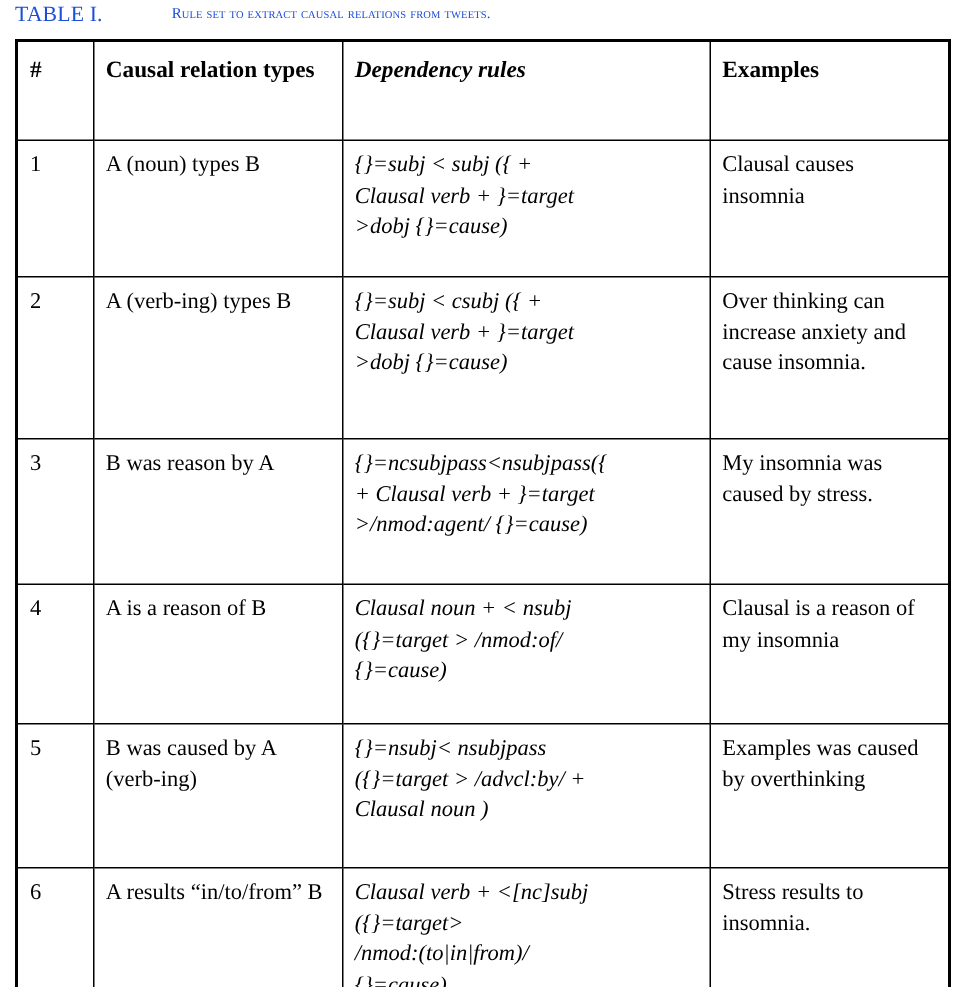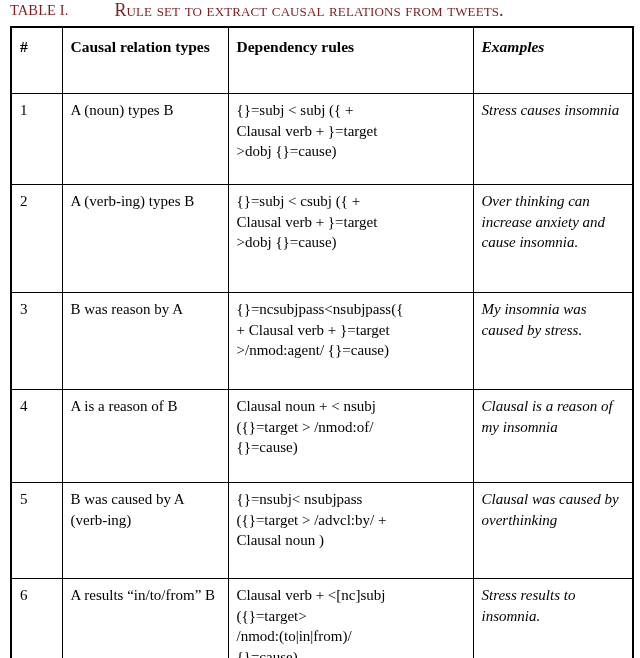--- a/index.html
+++ b/index.html
@@ -28,30 +28,30 @@
     top: 1px;
     width: 624px;
     height: 20px;
     display: flex;
     align-items: flex-start;
     white-space: nowrap;
     font-family: "Liberation Serif", "DejaVu Serif", serif;
     font-size: 14.5px;
     line-height: 18px;
     letter-spacing: 0.1px;
-    color: #7f1d1d;
+    color: #1d4ed8;
   }
   .caption-label {
     font-variant: small-caps;
     text-transform: none;
     margin-right: 46px;
   }
   .caption-text {
     font-variant: small-caps;
-    font-size: 18px;
+    font-size: 10px;
   }
 
   
   .tbl-wrap {
     position: absolute;
     left: 10px;
     top: 26px;
     width: 622px;
   }
   table.rules {
@@ -87,22 +87,22 @@
   tr.r-head  td, tr.r-head  th { height: 52px; }
   tr.r-1 td { height: 78px; }
   tr.r-2 td { height: 95px; }
   tr.r-3 td { height: 84px; }
   tr.r-4 td { height: 80px; }
   tr.r-5 td { height: 83px; }
   tr.r-6 td { height: 108px; }
 
   .cell-num { font-size: 15px; padding-left: 10px; }
   .cell-type { padding-left: 9px; }
-  .cell-rule { padding-left: 9px; white-space: pre-line; }
-  .cell-ex { padding-left: 10px; font-style: italic; }
+  .cell-rule { padding-left: 9px; white-space: pre-line; font-style: italic; }
+  .cell-ex { padding-left: 10px; }
   .cell-rule.justify { text-align: justify; }
 </style>
 </head>
 <body>
 
 <div id="page">
 
   <div class="caption">
     <span class="caption-label">TABLE I.</span>
     <span class="caption-text">Rule set to extract causal relations from tweets.</span>
@@ -124,21 +124,21 @@
           <th class="cell-ex">Examples</th>
         </tr>
       </thead>
       <tbody>
         <tr class="r-1">
           <td class="cell-num">1</td>
           <td class="cell-type">A (noun) types B</td>
           <td class="cell-rule">{}=subj &lt; subj ({  +
 Clausal verb + }=target
 &gt;dobj {}=cause)</td>
-          <td class="cell-ex">Stress causes insomnia</td>
+          <td class="cell-ex">Clausal causes insomnia</td>
         </tr>
         <tr class="r-2">
           <td class="cell-num">2</td>
           <td class="cell-type">A (verb-ing) types B</td>
           <td class="cell-rule">{}=subj &lt; csubj ({ +
 Clausal verb + }=target
 &gt;dobj {}=cause)</td>
           <td class="cell-ex">Over thinking can increase anxiety and cause insomnia.</td>
         </tr>
         <tr class="r-3">
@@ -156,21 +156,21 @@
 ({}=target &gt; /nmod:of/
 {}=cause)</td>
           <td class="cell-ex">Clausal is a reason of my insomnia</td>
         </tr>
         <tr class="r-5">
           <td class="cell-num">5</td>
           <td class="cell-type">B was caused by A (verb-ing)</td>
           <td class="cell-rule">{}=nsubj&lt; nsubjpass
 ({}=target &gt; /advcl:by/ +
 Clausal noun )</td>
-          <td class="cell-ex">Clausal was caused by overthinking</td>
+          <td class="cell-ex">Examples was caused by overthinking</td>
         </tr>
         <tr class="r-6">
           <td class="cell-num">6</td>
           <td class="cell-type">A results “in/to/from” B</td>
           <td class="cell-rule justify">Clausal  verb  +  &lt;[nc]subj
 ({}=target&gt;
 /nmod:(to|in|from)/
 {}=cause)</td>
           <td class="cell-ex">Stress results to insomnia.</td>
         </tr>

